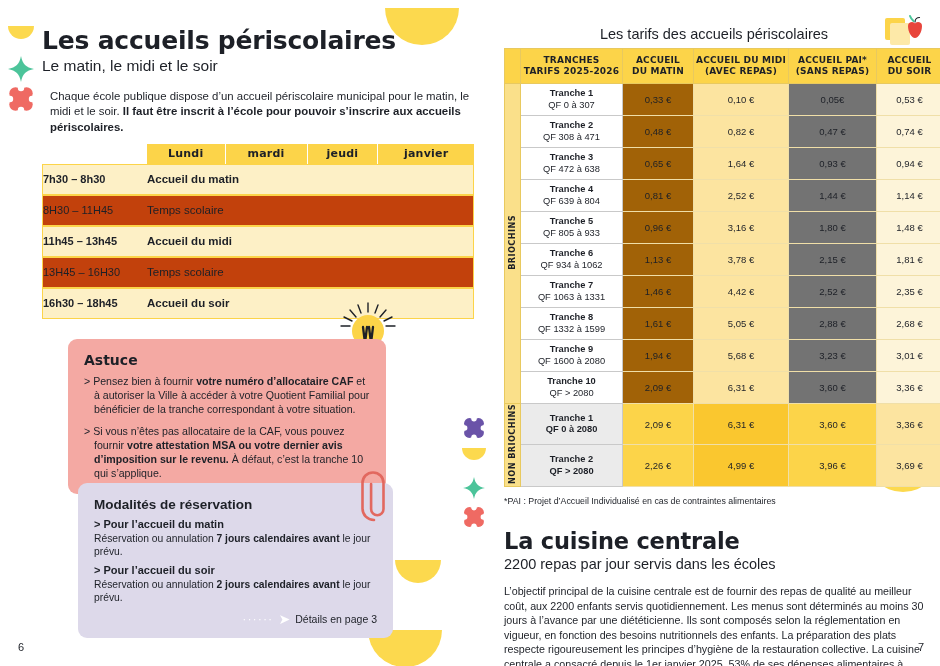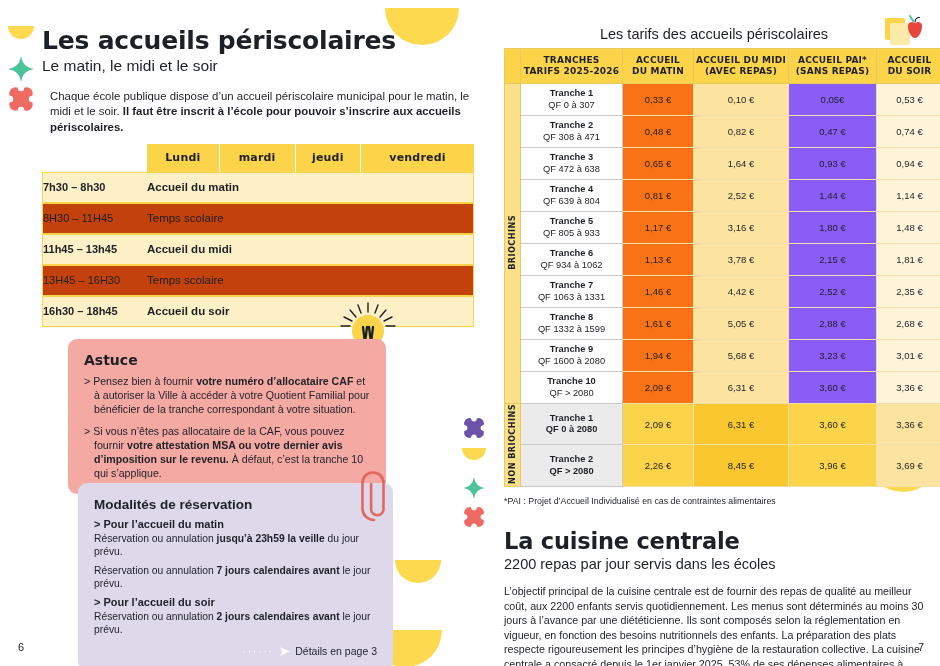--- a/index.html
+++ b/index.html
@@ -27,21 +27,21 @@
   .subtitle{font-size:15.5px;color:#1d2027;margin:0 0 14px 0;font-weight:400;}
   .para{font-size:11.4px;line-height:15.3px;margin:0 0 9px 8px;color:#1d2027;}
   .para b{font-weight:700;}
 
   
   table.sched{border-collapse:separate;border-spacing:0;width:432px;margin-top:8px;font-size:11px;}
   table.sched td,table.sched th{padding:0;}
   .sched .hd-blank{width:104px;background:#fff;border:none;}
   .sched th.day{
     background:#fcd449;color:#1d2027;font-weight:800;font-size:11px;
-    text-align:center;height:28px;letter-spacing:.2px;
+    text-align:center;height:20px;letter-spacing:.2px;
     border-right:1px solid #ffffff;
     font-family:"DejaVu Sans","Liberation Sans",sans-serif;
   }
   .sched th.day:last-child{border-right:none;}
   .sched td.hour{
     width:104px;font-size:11px;height:29px;
     border:1px solid #fcd449;border-right:none;
   }
   .sched td.val{
     font-size:11.5px;height:29px;
@@ -103,23 +103,23 @@
     border:1px solid #e8c95f;
     font-family:"DejaVu Sans","Liberation Sans",sans-serif;
   }
   .tarif th.hd-corner{background:#fcd449;border:1px solid #e8c95f;}
   .tarif td.tranche{
     background:#ffffff;text-align:center;font-size:9.3px;line-height:11.5px;
     padding:4px 7px;border:1px solid #c9c9c9;font-weight:400;
   }
   .tarif td.tranche .t1{font-weight:700;}
   .tarif td.v{text-align:center;font-size:9.5px;padding:4px 2px;border:1px solid #f0dfa8;}
-  .c1{background:#f97316;}
+  .c1{background:#a16207;}
   .c2{background:#fce4a0;}
-  .c3{background:#8b5cf6;}
+  .c3{background:#737373;}
   .c4{background:#fdf4d9;}
   .nb td.tranche{background:#ebebeb;font-weight:700;}
   .nb td.v.c1{background:#fcd449;}
   .nb td.v.c2{background:#fac72f;}
   .nb td.v.c3{background:#fcd449;}
   .nb td.v.c4{background:#fce4a0;}
   .nb td.tranche .t1{font-weight:700;}
   .footnote{font-size:8.8px;margin:9px 0 0 0;color:#1d2027;}
 
   h1.rtitle2{
@@ -215,21 +215,21 @@
       <span>Chaque école publique dispose d’un accueil périscolaire municipal pour le matin, le midi et le soir. </span><b>Il faut être inscrit à l’école pour pouvoir s’inscrire aux accueils périscolaires.</b>
     </p>
 
     <table class="sched">
       <tbody>
           <tr>
         <th class="hd-blank"></th>
         <th class="day">Lundi</th>
         <th class="day">mardi</th>
         <th class="day">jeudi</th>
-        <th class="day">vendredi</th>
+        <th class="day">janvier</th>
       </tr>
       <tr class="row-hl">
         <td class="hour">7h30 – 8h30</td>
         <td class="val" colspan="4">Accueil du matin</td>
       </tr>
       <tr class="row-pl">
         <td class="hour">8H30 – 11H45</td>
         <td class="val" colspan="4">Temps scolaire</td>
       </tr>
       <tr class="row-hl">
@@ -274,23 +274,20 @@
     </p>
     <p>
       <span>&gt; Si vous n’êtes pas allocataire de la CAF, vous pouvez fournir </span><b>votre attestation MSA ou votre dernier avis d’imposition sur le revenu.</b><span> À défaut, c’est la tranche 10 qui s’applique.</span>
     </p>
   </div>
 
   <div class="modal">
     <h3>Modalités de réservation</h3>
 
     <p class="mh">&gt; Pour l’accueil du matin</p>
-    <p class="mb">
-      <span>Réservation ou annulation </span><b>jusqu’à 23h59 la veille</b><span> du jour prévu.</span>
-    </p>
 
     <p class="mb">
       <span>Réservation ou annulation </span><b>7 jours calendaires avant</b><span> le jour prévu.</span>
     </p>
 
     <p class="mh">&gt; Pour l’accueil du soir</p>
     <p class="mb">
       <span>Réservation ou annulation </span><b>2 jours calendaires avant</b><span> le jour prévu.</span>
     </p>
 
@@ -388,21 +385,21 @@
         <td class="v c1">0,81 €</td>
         <td class="v c2">2,52 €</td>
         <td class="v c3">1,44 €</td>
         <td class="v c4">1,14 €</td>
       </tr>
       <tr>
         <td class="tranche">
           <span class="t1">Tranche 5</span><br>
           <span>QF 805 à 933</span>
         </td>
-        <td class="v c1">1,17 €</td>
+        <td class="v c1">0,96 €</td>
         <td class="v c2">3,16 €</td>
         <td class="v c3">1,80 €</td>
         <td class="v c4">1,48 €</td>
       </tr>
       <tr>
         <td class="tranche">
           <span class="t1">Tranche 6</span><br>
           <span>QF 934 à 1062</span>
         </td>
         <td class="v c1">1,13 €</td>
@@ -463,21 +460,21 @@
         <td class="v c2">6,31 €</td>
         <td class="v c3">3,60 €</td>
         <td class="v c4">3,36 €</td>
       </tr>
       <tr class="nb">
         <td class="tranche">
           <span class="t1">Tranche 2</span><br>
           <span>QF &gt; 2080</span>
         </td>
         <td class="v c1">2,26 €</td>
-        <td class="v c2">8,45 €</td>
+        <td class="v c2">4,99 €</td>
         <td class="v c3">3,96 €</td>
         <td class="v c4">3,69 €</td>
       </tr>
     </tbody>
       </table>
 
     <p class="footnote">*PAI : Projet d’Accueil Individualisé en cas de contraintes alimentaires</p>
 
     <div style="height:22px"></div>
     <h1 class="rtitle2">La cuisine centrale</h1>

